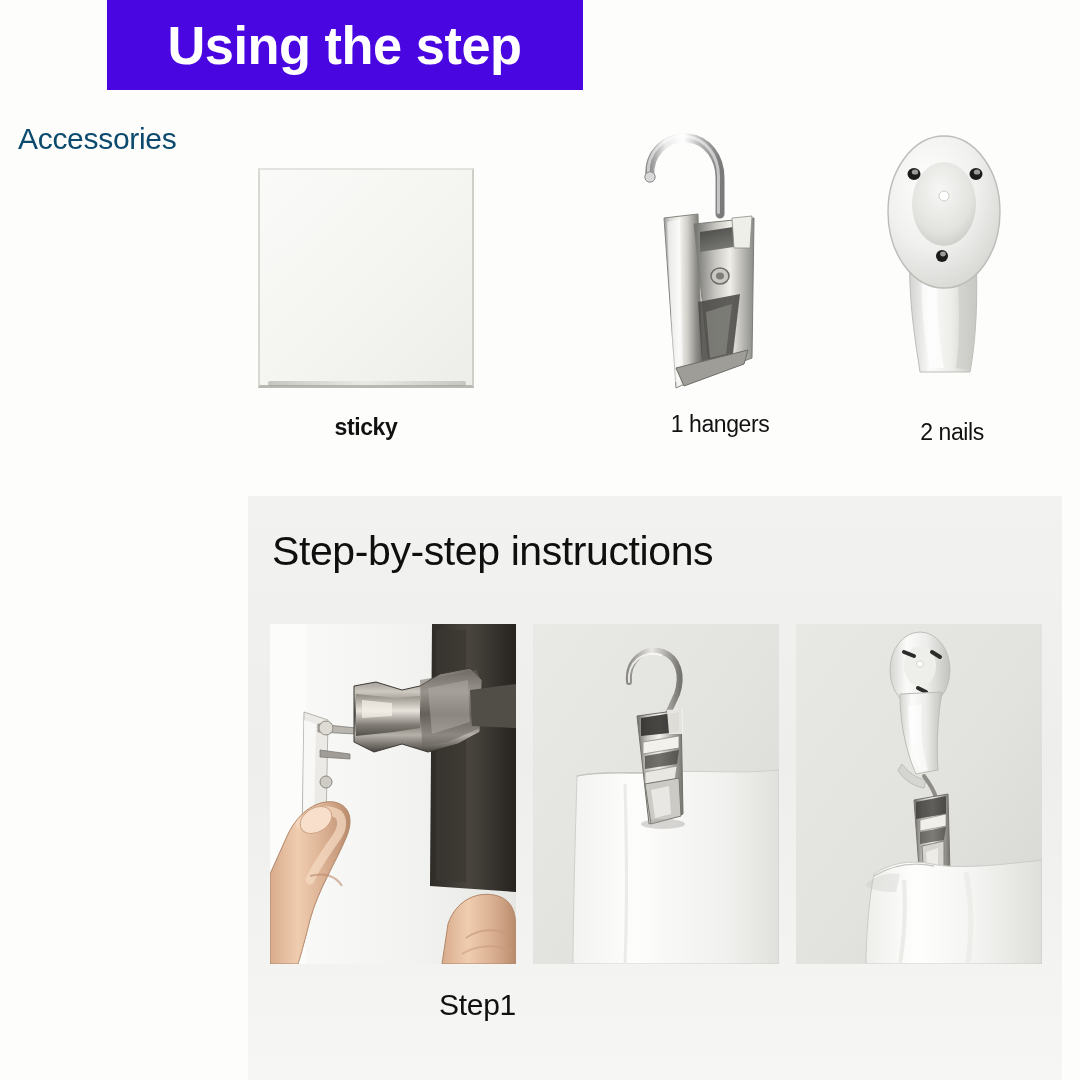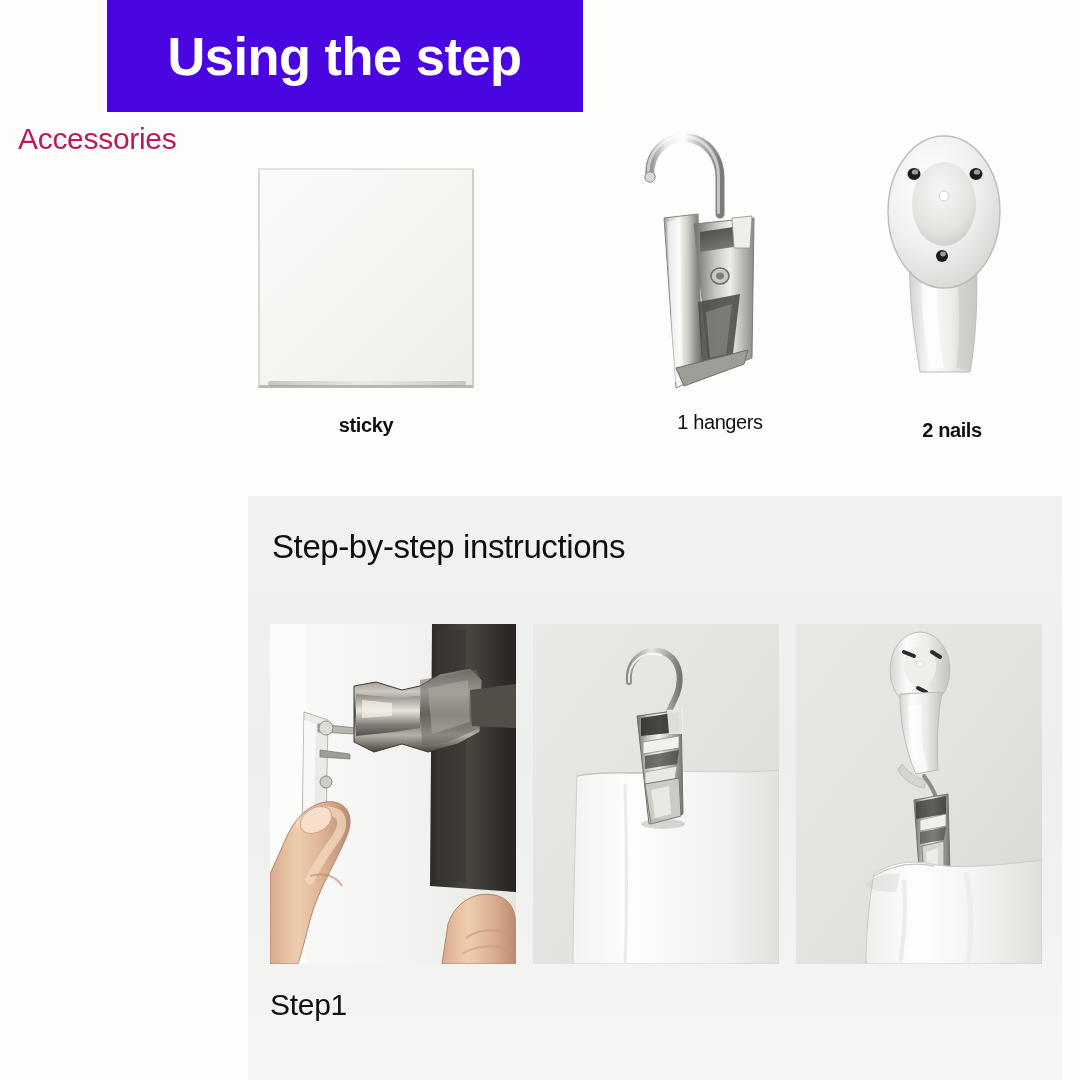--- a/index.html
+++ b/index.html
@@ -16,21 +16,21 @@
     font-family: "Liberation Sans", sans-serif;
     overflow: hidden;
   }
 
   
   .title-banner {
     position: absolute;
     left: 107px;
     top: 0px;
     width: 476px;
-    height: 112px;
+    height: 90px;
     background: #4a06e0;
     display: flex;
     align-items: center;
     justify-content: center;
   }
   .title-text {
     color: #ffffff;
     font-size: 54px;
     font-weight: 700;
     letter-spacing: -0.5px;
@@ -39,21 +39,21 @@
     white-space: nowrap;
   }
 
   
   .accessories-label {
     position: absolute;
     left: 18px;
     top: 122px;
     font-size: 30px;
     font-weight: 400;
-    color: #be185d;
+    color: #0c4a6e;
     letter-spacing: -0.3px;
     white-space: nowrap;
   }
 
   
   .acc-item { position: absolute; }
 
   
   .sticky-pad {
     left: 258px;
@@ -78,44 +78,44 @@
   }
 
   
   .hanger-wrap { left: 636px; top: 106px; width: 170px; height: 290px; }
   
   .nail-wrap { left: 872px; top: 134px; width: 160px; height: 262px; }
 
   
   .acc-caption {
     position: absolute;
-    font-size: 20px;
+    font-size: 23px;
     color: #111111;
     letter-spacing: -0.4px;
     white-space: nowrap;
     text-align: center;
   }
   .cap-sticky  { left: 258px; top: 414px; width: 216px; font-weight: 700; }
   .cap-hangers { left: 620px; top: 411px; width: 200px; font-weight: 400; }
-  .cap-nails   { left: 872px; top: 419px; width: 160px; font-weight: 700; }
+  .cap-nails   { left: 872px; top: 419px; width: 160px; font-weight: 400; }
 
   
   .steps-panel {
     position: absolute;
     left: 248px;
     top: 496px;
     width: 814px;
     height: 584px;
     background: linear-gradient(180deg,#f2f2f0 0%,#eeeeec 45%,#f6f6f5 100%);
   }
   .steps-heading {
     position: absolute;
     left: 24px;
     top: 32px;
-    font-size: 33px;
+    font-size: 41px;
     font-weight: 400;
     color: #0f0f0f;
     letter-spacing: -0.4px;
     white-space: nowrap;
   }
 
   .tiles {
     position: absolute;
     left: 22px;
     top: 128px;
@@ -131,21 +131,21 @@
     overflow: hidden;
     background: #e9e9e6;
   }
 
   .step-caption {
     position: absolute;
     top: 492px;
     font-size: 30px;
     color: #111111;
     letter-spacing: -0.3px;
-    text-align: left;
+    text-align: right;
     white-space: nowrap;
   }
   .sc1 { left: 22px;  width: 246px; }
   .sc2 { left: 285px; width: 246px; }
   .sc3 { left: 548px; width: 246px; }
 
   svg { display: block; }
 </style>
 </head>
 <body>

